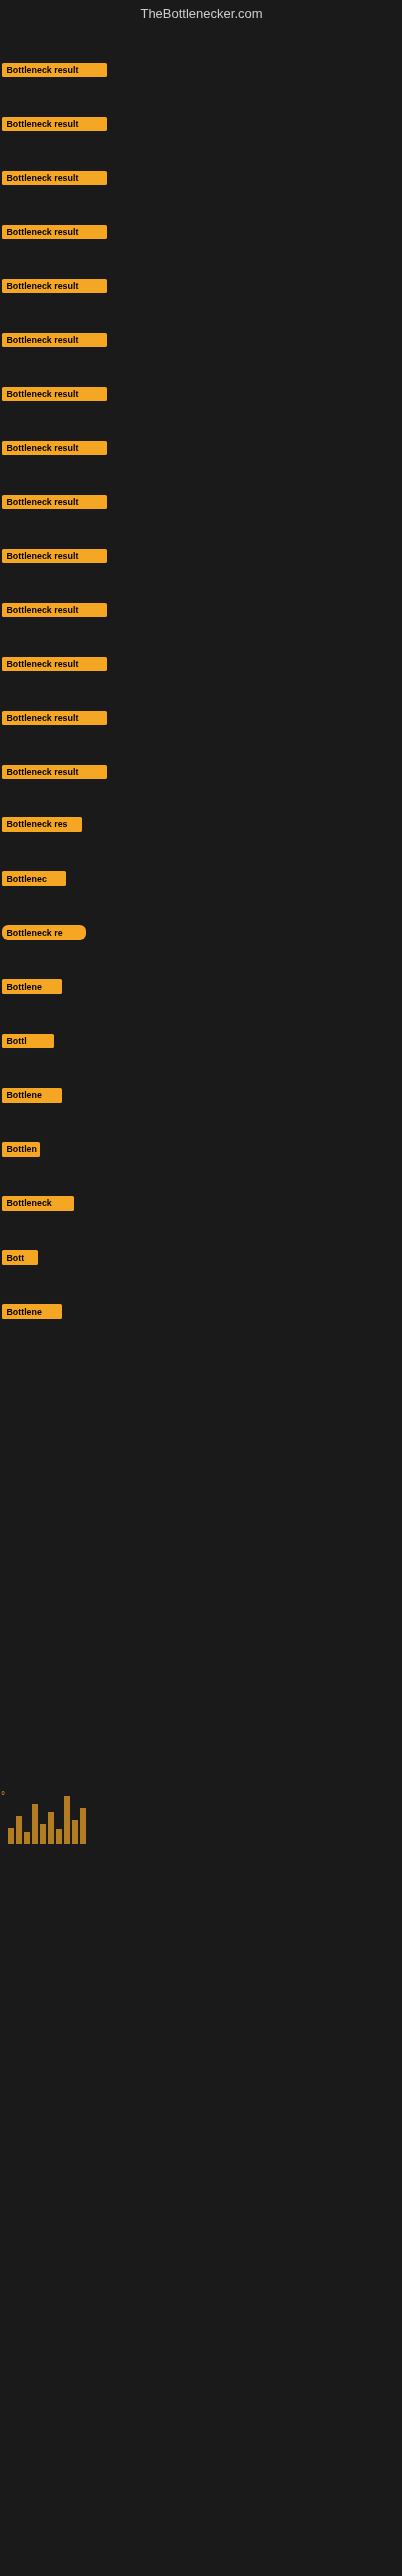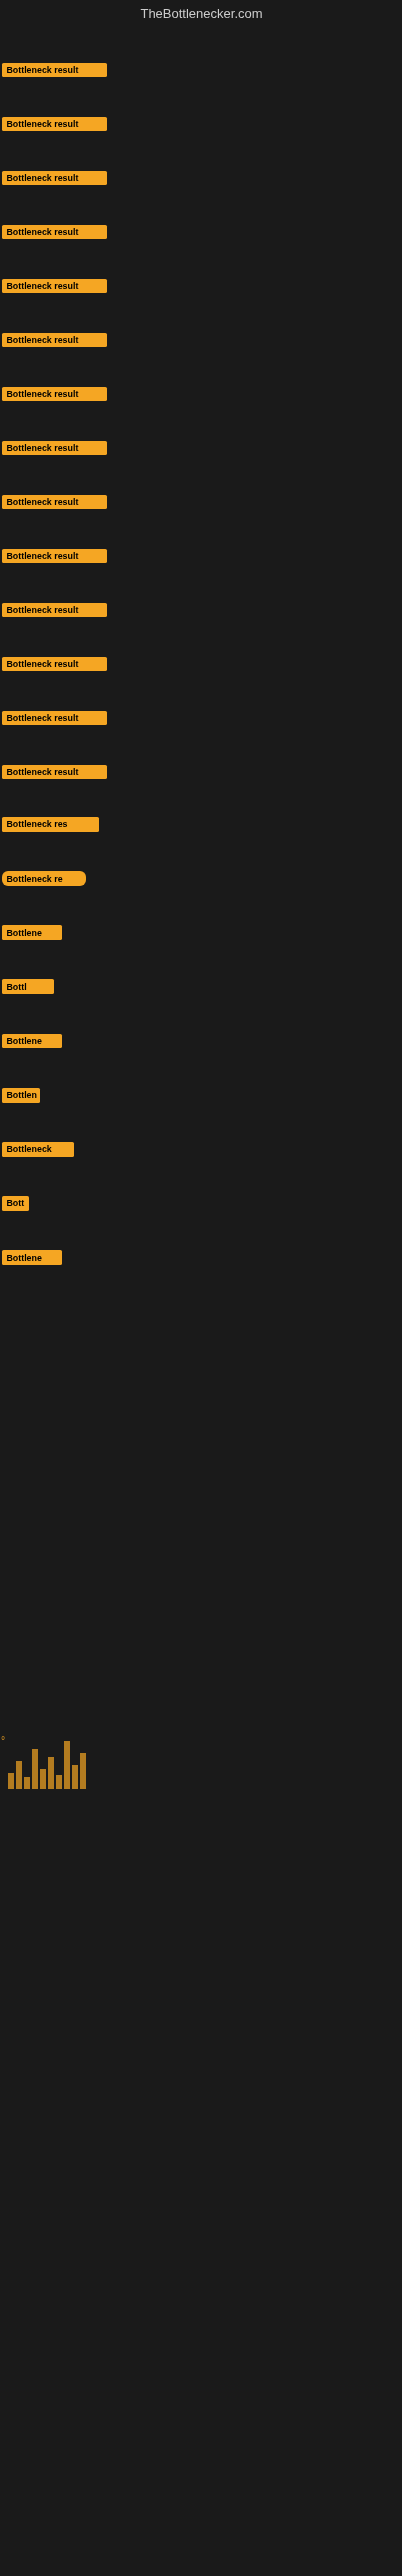--- a/index.html
+++ b/index.html
@@ -54,29 +54,29 @@
     .row-5 .bottleneck-label { width: 105px; }
     .row-6 .bottleneck-label { width: 105px; }
     .row-7 .bottleneck-label { width: 105px; }
     .row-8 .bottleneck-label { width: 105px; }
     .row-9 .bottleneck-label { width: 105px; }
     .row-10 .bottleneck-label { width: 105px; }
     .row-11 .bottleneck-label { width: 105px; }
     .row-12 .bottleneck-label { width: 105px; }
     .row-13 .bottleneck-label { width: 105px; }
     .row-14 .bottleneck-label { width: 105px; }
-    .row-15 .bottleneck-label { width: 97px; overflow: hidden; }
+    .row-15 .bottleneck-label { width: 80px; overflow: hidden; }
     .row-16 .bottleneck-label { width: 64px; overflow: hidden; }
     .row-17 .bottleneck-label { width: 84px; overflow: hidden; border-radius: 6px; }
     .row-18 .bottleneck-label { width: 60px; overflow: hidden; }
     .row-19 .bottleneck-label { width: 52px; overflow: hidden; }
     .row-20 .bottleneck-label { width: 60px; overflow: hidden; }
     .row-21 .bottleneck-label { width: 38px; overflow: hidden; }
     .row-22 .bottleneck-label { width: 72px; overflow: hidden; }
-    .row-23 .bottleneck-label { width: 27px; overflow: hidden; }
+    .row-23 .bottleneck-label { width: 36px; overflow: hidden; }
     .row-24 .bottleneck-label { width: 60px; overflow: hidden; }
 
     .spacer {
       height: 32px;
     }
 
     .chart-area {
       height: 483px;
       background: #1a1a1a;
       position: relative;
@@ -124,20 +124,21 @@
     <div class="row row-6"><span class="bottleneck-label">Bottleneck result</span></div>
     <div class="row row-7"><span class="bottleneck-label">Bottleneck result</span></div>
     <div class="row row-8"><span class="bottleneck-label">Bottleneck result</span></div>
     <div class="row row-9"><span class="bottleneck-label">Bottleneck result</span></div>
     <div class="row row-10"><span class="bottleneck-label">Bottleneck result</span></div>
     <div class="row row-11"><span class="bottleneck-label">Bottleneck result</span></div>
     <div class="row row-12"><span class="bottleneck-label">Bottleneck result</span></div>
     <div class="row row-13"><span class="bottleneck-label">Bottleneck result</span></div>
     <div class="row row-14"><span class="bottleneck-label">Bottleneck result</span></div>
     <div class="row row-15"><span class="bottleneck-label">Bottleneck res</span></div>
+    <div class="row row-16"><span class="bottleneck-label">Bottlenec</span></div>
     <div class="row row-17"><span class="bottleneck-label">Bottleneck re</span></div>
     <div class="row row-18"><span class="bottleneck-label">Bottlene</span></div>
     <div class="row row-19"><span class="bottleneck-label">Bottl</span></div>
     <div class="row row-20"><span class="bottleneck-label">Bottlene</span></div>
     <div class="row row-21"><span class="bottleneck-label">Bottlen</span></div>
     <div class="row row-22"><span class="bottleneck-label">Bottleneck</span></div>
     <div class="row row-23"><span class="bottleneck-label">Bott</span></div>
     <div class="row row-24"><span class="bottleneck-label">Bottlene</span></div>
   </div>
 

